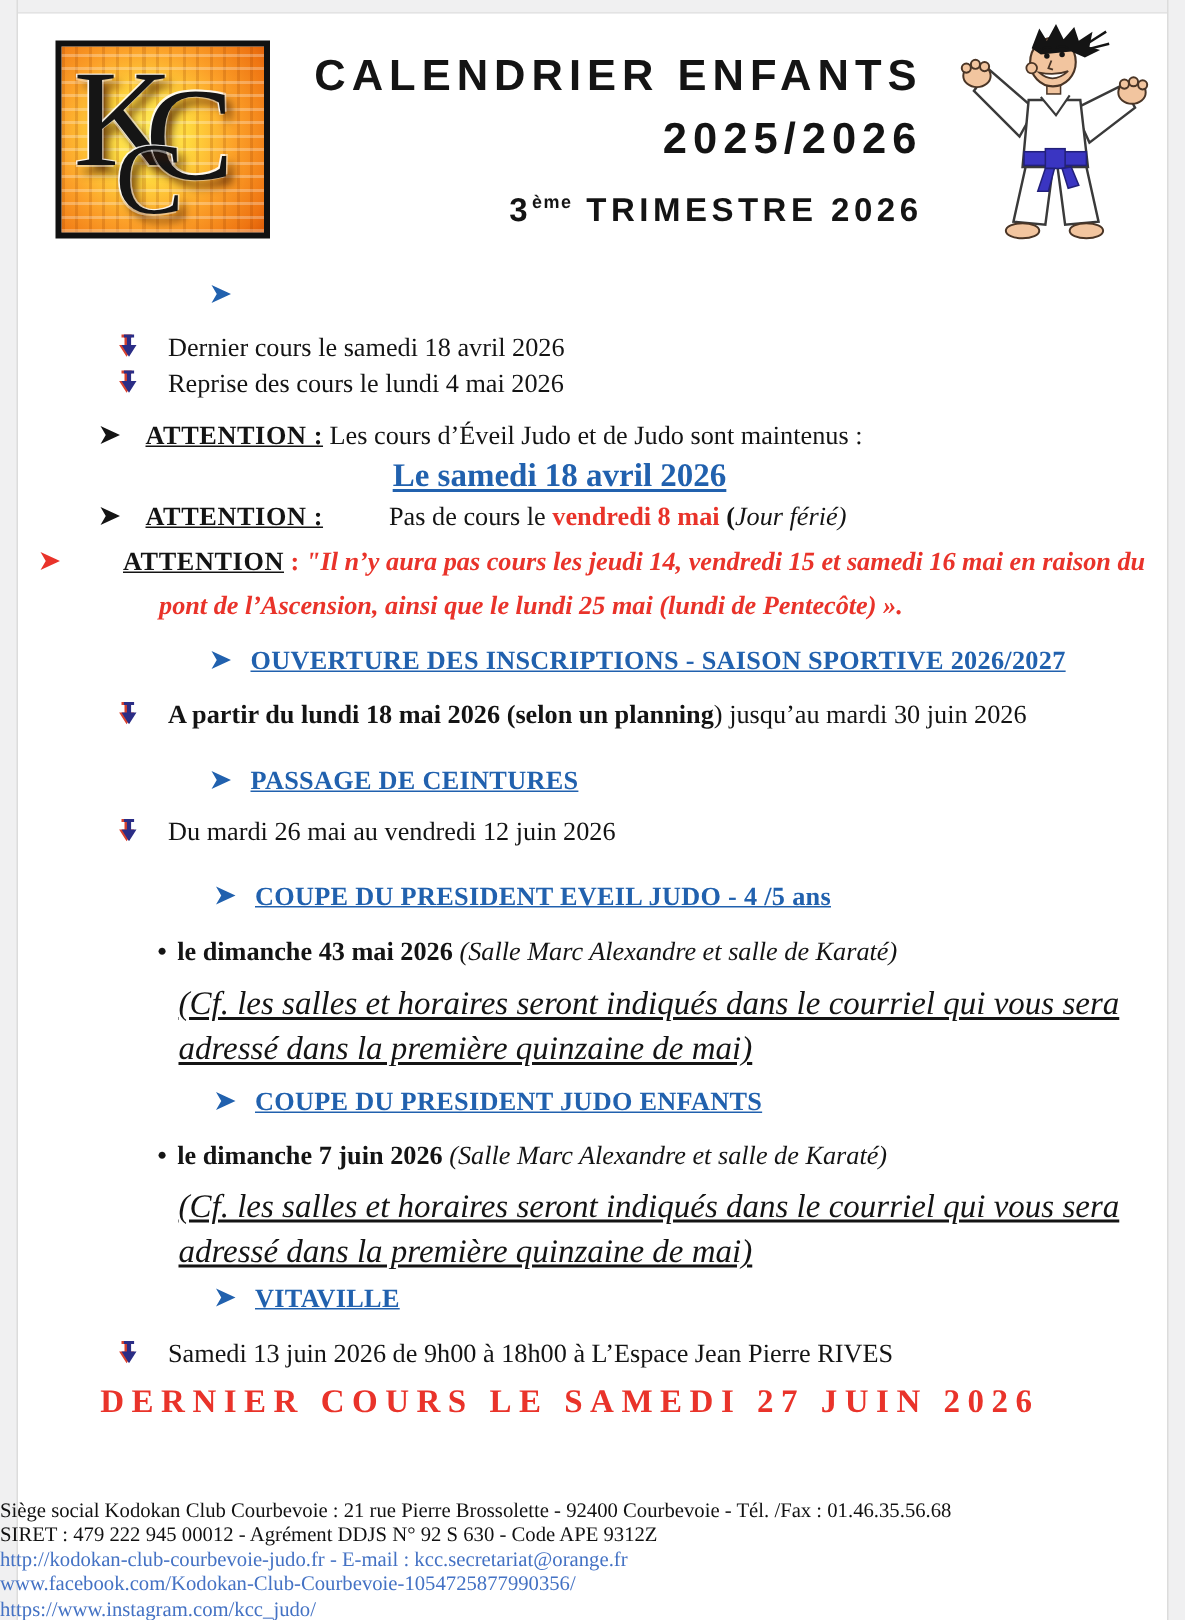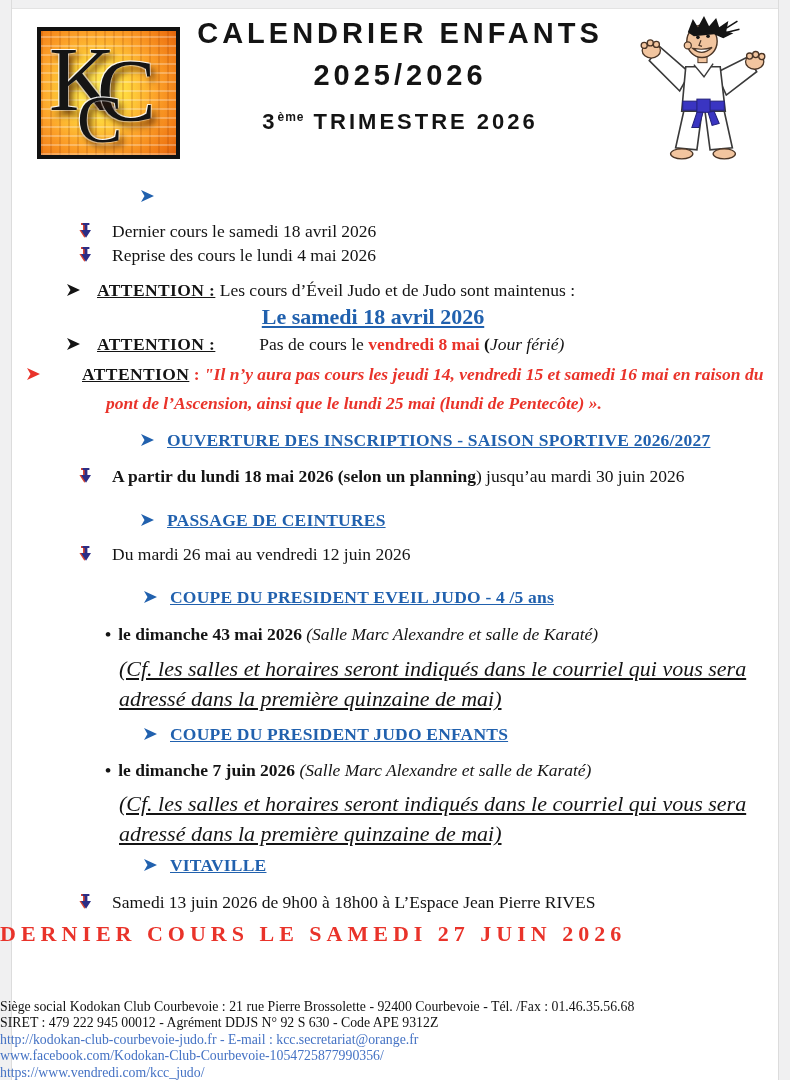--- a/index.html
+++ b/index.html
@@ -30,21 +30,21 @@
   }
   .logo span{
     position:absolute;font-family:"Liberation Serif",serif;color:#151515;line-height:1;
     text-shadow:-1px -1px 0 rgba(255,255,255,.85), 1px -1px 0 rgba(255,255,255,.55),
                 -1px 1px 0 rgba(255,255,255,.45), 4px 5px 6px rgba(70,25,0,.75);
   }
   .logo .lk{left:8px;top:2px;font-size:92px;}
   .logo .lc1{left:56px;top:16px;font-size:88px;}
   .logo .lc2{left:36px;top:54px;font-size:68px;}
 
-  .titles{left:185px;top:12px;width:430px;text-align:center;font-family:"Liberation Sans",sans-serif;}
+  .titles{left:185px;top:30px;width:430px;text-align:right;font-family:"Liberation Sans",sans-serif;}
   .title-main{font-size:29px;font-weight:bold;letter-spacing:4px;line-height:1.45;white-space:nowrap;}
   .title-sub{font-size:22px;font-weight:bold;letter-spacing:3px;margin-top:13px;white-space:nowrap;}
   .title-sub sup{font-size:12px;letter-spacing:1px;}
 
   .judoka{right:18px;top:14px;}
 
   
   .h-blue{font-size:18px;font-weight:bold;color:var(--heading_blue,#2161ae);}
   .h-blue .txt{text-decoration:underline;letter-spacing:.2px;}
   .row{font-size:17.5px;white-space:nowrap;}
@@ -52,21 +52,21 @@
   .dn-ic{display:inline-block;margin-right:19px;vertical-align:-2px;}
   .att-label{font-weight:bold;text-decoration:underline;letter-spacing:.4px;}
   .red{color:var(--red,#e9332a);}
   .spacer{display:inline-block;width:44px;}
   .italic{font-style:italic;}
   .b{font-weight:bold;}
   .att3{font-size:17.5px;white-space:normal;padding-left:40px;text-indent:-40px;line-height:1.6;}
   .att3 .body{font-weight:bold;font-style:italic;}
   .cf-note{font-size:22px;font-style:italic;text-decoration:underline;line-height:1.38;}
   .center-blue{font-size:22px;font-weight:bold;color:var(--heading_blue,#2161ae);text-decoration:underline;text-align:center;}
-  .dernier{width:693px;text-align:left;font-size:22px;font-weight:bold;letter-spacing:5px;color:var(--red,#e9332a);white-space:nowrap;}
+  .dernier{width:693px;text-align:right;font-size:22px;font-weight:bold;letter-spacing:5px;color:var(--red,#e9332a);white-space:nowrap;}
 
   
   .footer{left:0;top:999px;width:790px;font-size:13.8px;line-height:16.4px;color:#111;}
   .footer .lnk{color:var(--link_blue,#4472c4);text-decoration:none;display:block;}
 </style>
 </head>
 <body>
 
 <div class="edge top"></div>
 <div class="edge left"></div>
@@ -239,14 +239,14 @@
       </svg></span><span>Samedi 13 juin 2026 de 9h00 à 18h00 à L’Espace Jean Pierre RIVES</span>
 </div>
 
 <div class="abs dernier" style="left:0;top:921px;">DERNIER COURS LE SAMEDI 27 JUIN 2026</div>
 
 <div class="abs footer">
   <div>Siège social Kodokan Club Courbevoie : 21 rue Pierre Brossolette - 92400 Courbevoie - Tél. /Fax : 01.46.35.56.68</div>
   <div>SIRET : 479 222 945 00012 - Agrément DDJS N° 92 S 630 - Code APE 9312Z</div>
   <a class="lnk">http://kodokan-club-courbevoie-judo.fr - E-mail : kcc.secretariat@orange.fr</a>
   <a class="lnk">www.facebook.com/Kodokan-Club-Courbevoie-1054725877990356/</a>
-  <a class="lnk">https://www.vendredi.com/kcc_judo/</a>
+  <a class="lnk">https://www.instagram.com/kcc_judo/</a>
 </div>
 
 </body></html>

